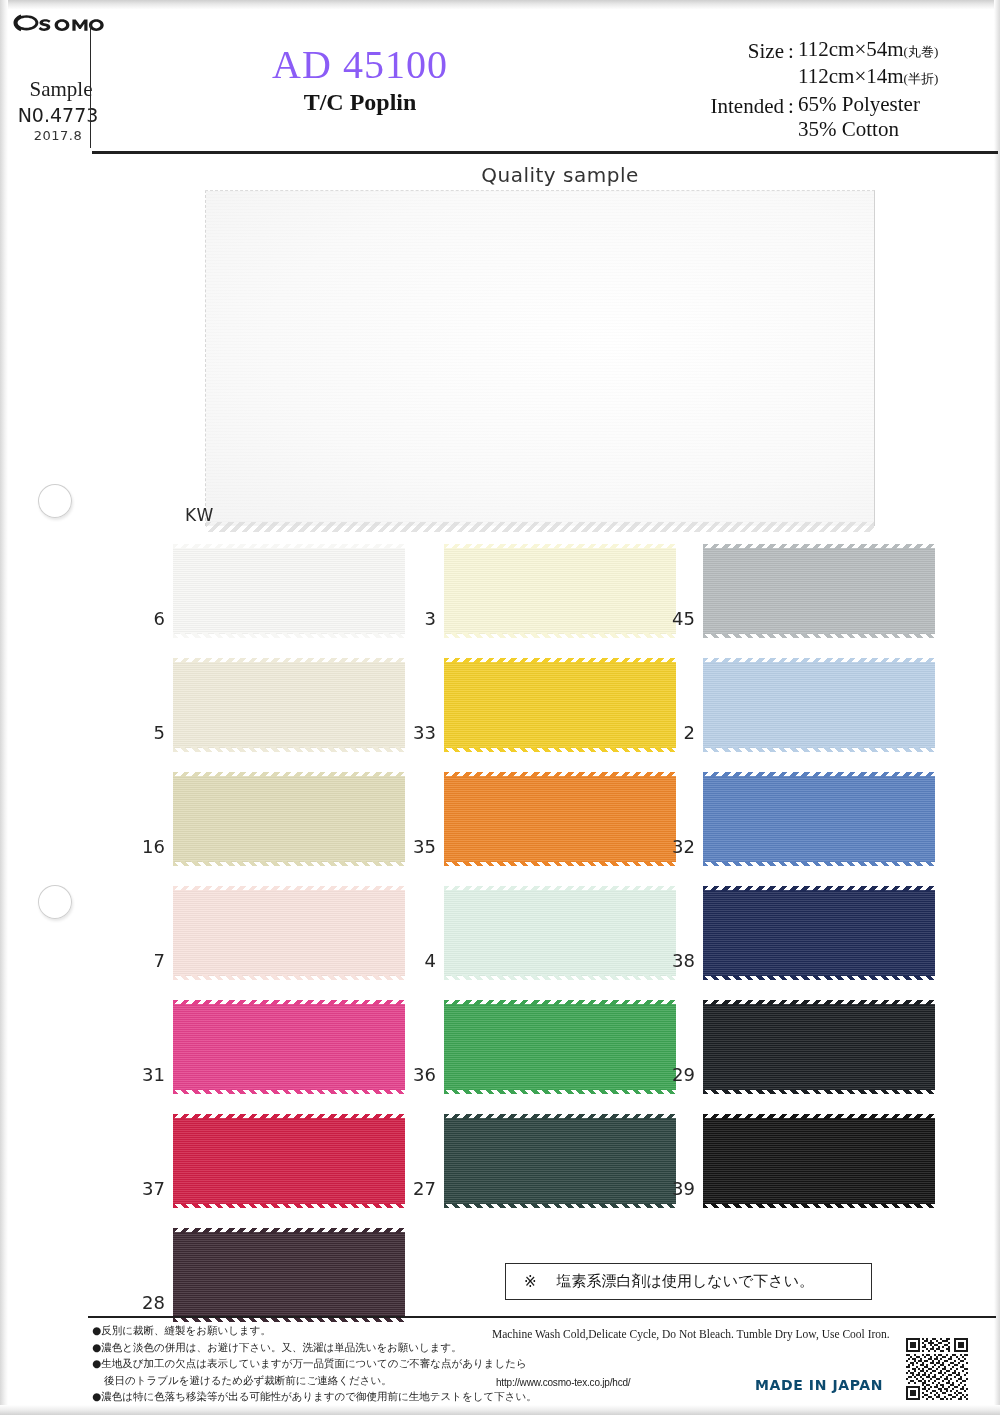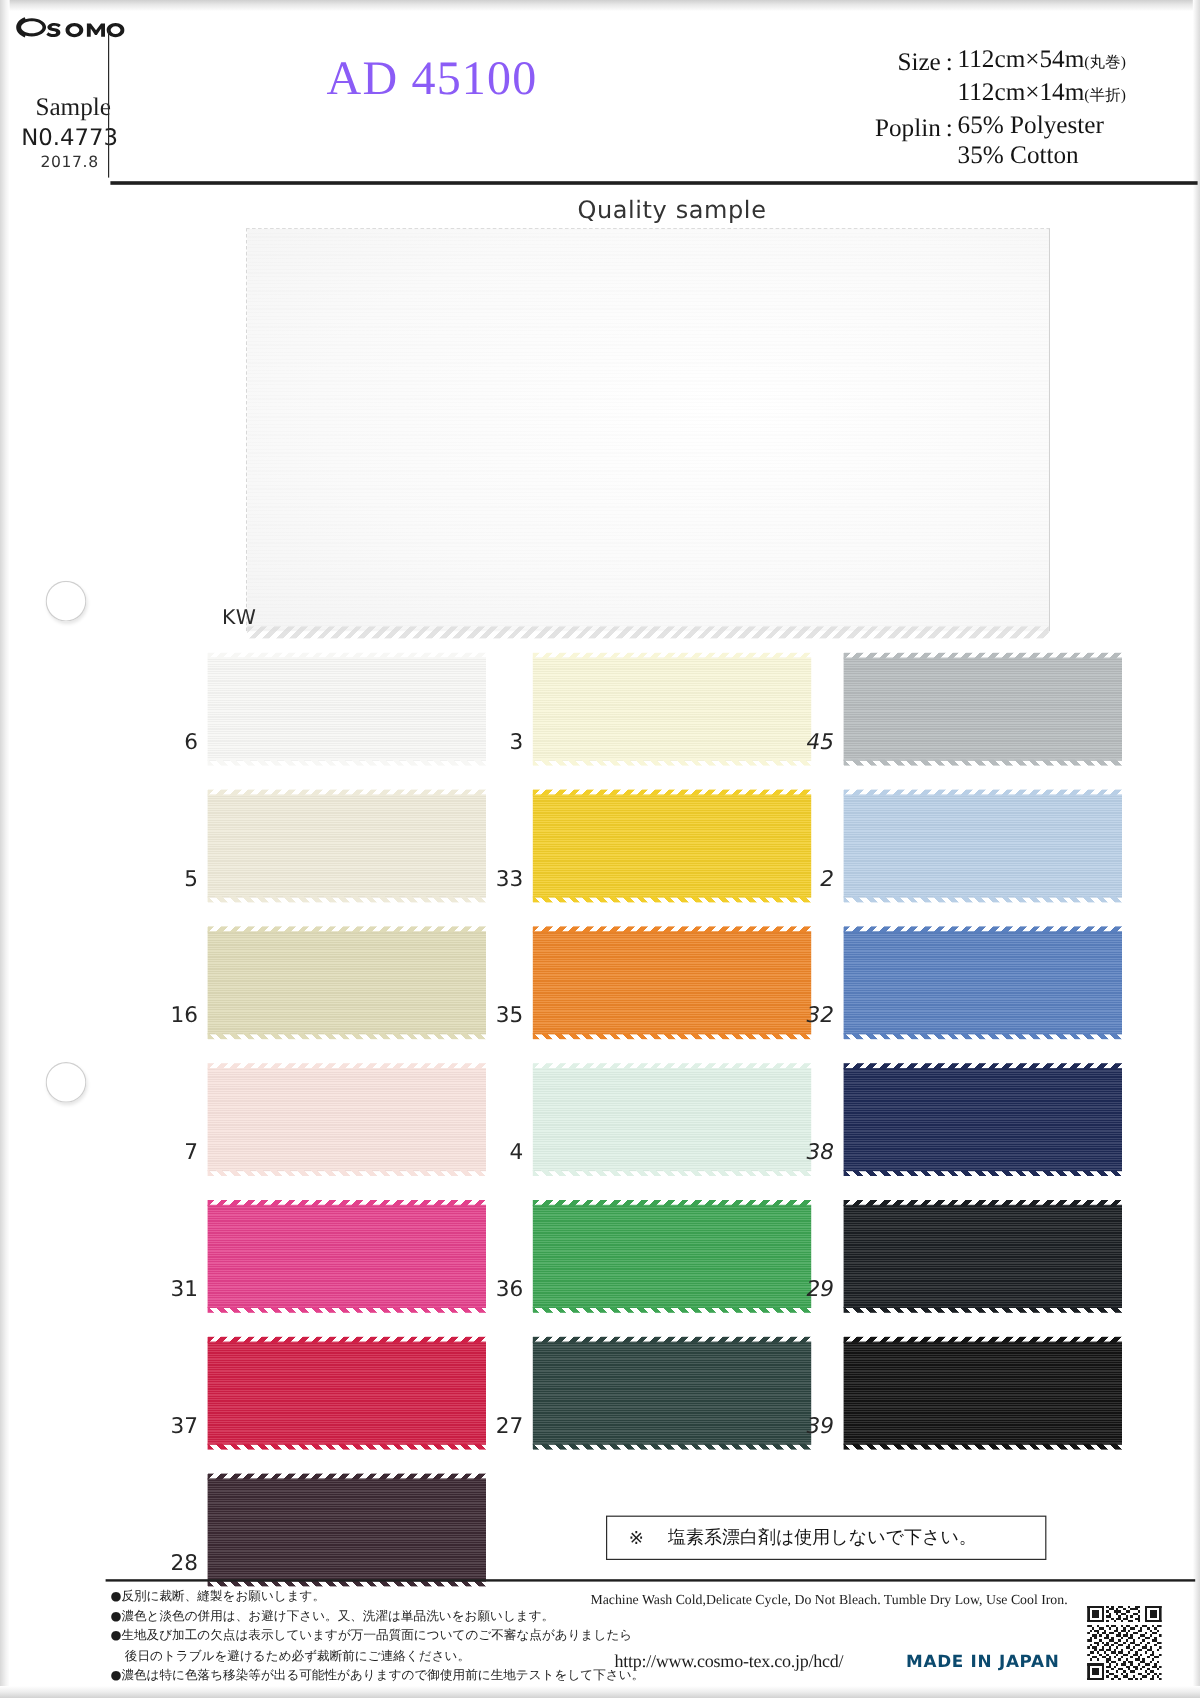--- a/index.html
+++ b/index.html
@@ -65,21 +65,21 @@
      opacity:.8;}
   .kw-label{position:absolute;left:185px;top:505px;
      font-family:"DejaVu Sans",sans-serif;font-size:17px;color:#2b2b2b;letter-spacing:1px;}
 
   
   .grid{position:absolute;left:0;top:548px;width:1000px;}
   .row{position:relative;height:114px;}
   .cell{position:absolute;top:0;width:300px;height:100px;}
   .cell.c0{left:133px;}
   .cell.c1{left:404px;}
-  .cell.c2{left:663px;font-style:italic;}
+  .cell.c2{left:663px;}
   .cell .num{position:absolute;left:0;top:60px;width:32px;text-align:right;
      font-family:"DejaVu Sans",sans-serif;font-size:18px;color:#262626;}
   .swatch{position:absolute;left:40px;top:0;width:232px;height:86px;
      background:#eee;}
   .swatch .tex{position:absolute;inset:0;
      background:repeating-linear-gradient(to bottom, rgba(255,255,255,0.13) 0 1px, rgba(0,0,0,0.035) 1px 2px);
      mix-blend-mode:normal;}
   .swatch .pink-top, .swatch .pink-bot{position:absolute;left:0;width:100%;height:5px;}
   .swatch .pink-top{top:-4px;}
   .swatch .pink-bot{bottom:-4px;}
@@ -91,22 +91,22 @@
   .notice .ntext{margin-left:20px;font-family:"DejaVu Sans",sans-serif;font-size:15px;color:#141414;}
 
   
   .foot-rule{position:absolute;left:88px;top:1316px;width:908px;height:2px;background:#1f1f1f;}
   .foot-jp{position:absolute;left:92px;top:1322px;width:400px;
      font-family:"DejaVu Sans",sans-serif;font-size:10.5px;color:#1c1c1c;line-height:16.5px;}
   .foot-jp div{white-space:nowrap;}
   .foot-jp .ind{padding-left:12px;}
   .foot-en{position:absolute;left:492px;top:1327px;width:420px;
      font-family:"Liberation Serif",serif;font-size:11.5px;color:#1c1c1c;line-height:15px;}
-  .foot-url{position:absolute;left:512px;top:1377px;
-     font-family:Liberation Serif, serif;font-size:15px;color:#1c1c1c;letter-spacing:-0.2px;}
+  .foot-url{position:absolute;left:496px;top:1377px;
+     font-family:Liberation Sans, sans-serif;font-size:10px;color:#1c1c1c;letter-spacing:-0.2px;}
   .foot-made{position:absolute;left:755px;top:1377px;
      font-family:"DejaVu Sans",sans-serif;font-size:14px;color:#0c4a6e;letter-spacing:0.6px;font-weight:bold;}
   .qr{position:absolute;left:906px;top:1338px;width:62px;height:62px;}
 
   
   .hole{position:absolute;width:34px;height:34px;border-radius:50%;
      background:#ffffff;box-shadow:inset 0 0 0 1px #cfcfcf, 1px 2px 3px rgba(0,0,0,0.10);}
   .hole.h1{left:38px;top:484px;}
   .hole.h2{left:38px;top:885px;}
 </style>
@@ -135,32 +135,33 @@
       </svg>
     </div>
 
     <div class="sample-label">Sample</div>
     <div class="sample-no">N0.4773</div>
     <div class="sample-date">2017.8</div>
 
     <div class="hdr-div-v"></div>
 
     <div class="prod-code">AD 45100</div>
+    <div class="prod-name">T/C Poplin</div>
 
     <div class="spec">
       <div class="spec-row">
         <div class="spec-key">Size</div>
         <div class="spec-colon">:</div>
         <div class="spec-vals">
           <div class="spec-val"><span>112cm×54m</span><span class="sm">(丸巻)</span></div>
           <div class="spec-val"><span>112cm×14m</span><span class="sm">(半折)</span></div>
         </div>
       </div>
       <div class="spec-row">
-        <div class="spec-key">Poplin</div>
+        <div class="spec-key">Intended</div>
         <div class="spec-colon">:</div>
         <div class="spec-vals">
           <div class="spec-val">65% Polyester</div>
           <div class="spec-val">35% Cotton</div>
         </div>
       </div>
     </div>
 
     <div class="hdr-rule"></div>
   </div>

